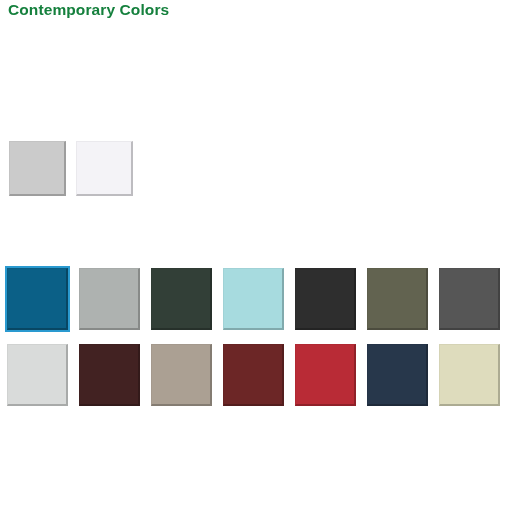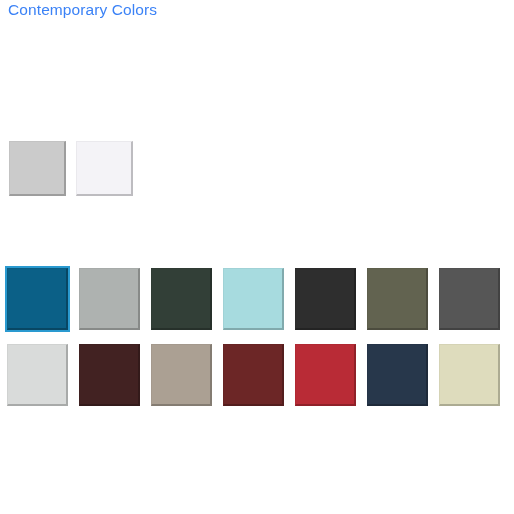--- a/index.html
+++ b/index.html
@@ -105,21 +105,21 @@
   <div class="swatch-row row-classic">
     <div class="swatch-cell">
       <div class="swatch" style="background-color: rgb(203, 203, 203);"></div>
     </div>
     <div class="swatch-cell">
       <div class="swatch" style="background-color: rgb(244, 243, 247);"></div>
     </div>
   </div>
 
   <div class="section">
-    <h2 class="section-title title-contemporary" style="color: #3b82f6;">Contemporary Colors</h2>
+    <h2 class="section-title title-contemporary" style="color: #15803d; font-weight: bold;">Contemporary Colors</h2>
   </div>
 
   <div class="swatch-row row-contemporary row-1">
     <div class="swatch-cell selected" style="outline-color: rgb(42, 154, 208);">
       <div class="swatch" style="background-color: rgb(11, 96, 135);"></div>
     </div>
     <div class="swatch-cell">
       <div class="swatch" style="background-color: rgb(174, 178, 176);"></div>
     </div>
     <div class="swatch-cell">

